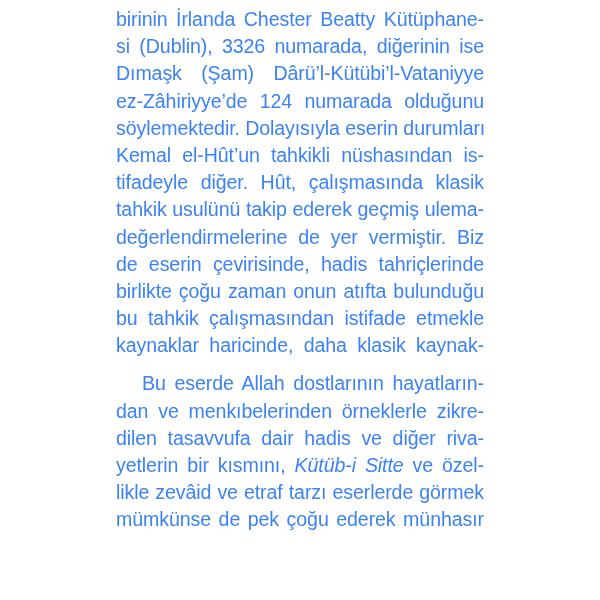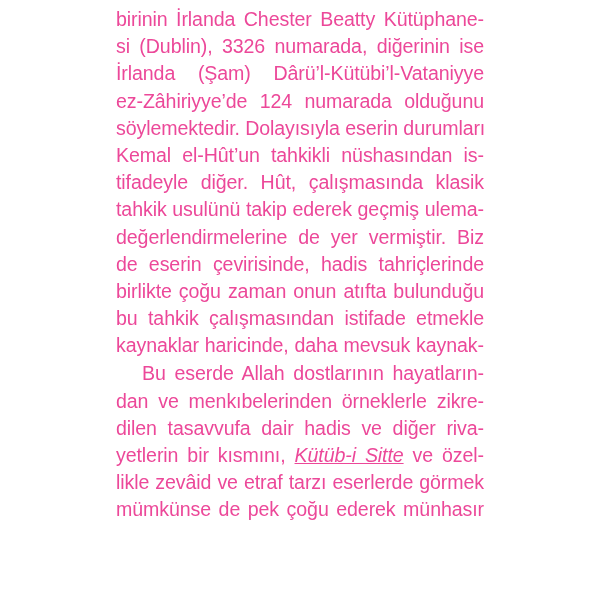--- a/index.html
+++ b/index.html
@@ -14,66 +14,65 @@
     position: relative;
   }
   .page {
     position: absolute;
     left: 116px;
     top: 6px;
     width: 368px;
     font-family: "Liberation Sans", sans-serif;
     font-size: 19.6px;
     line-height: 27.2px;
-    color: #ec4899;
+    color: #3b82f6;
     letter-spacing: -0.1px;
   }
   .para {
     margin: 0;
   }
   .para + .para {
-    margin-top: 1px;
+    margin-top: 11px;
   }
   .line {
     display: block;
     height: 27.2px;
     white-space: nowrap;
     text-align: justify;
     text-align-last: justify;
     overflow: visible;
   }
   .line.last {
     text-align-last: left;
   }
   .line.indent {
     padding-left: 26px;
   }
   .ital {
     font-style: italic;
-    text-decoration: underline;
   }
 </style>
 </head>
 <body>
 
 <div class="page">
   <p class="para">
     <span class="line">birinin İrlanda Chester Beatty Kütüphane-</span>
     <span class="line">si (Dublin), 3326 numarada, diğerinin ise</span>
-    <span class="line">İrlanda (Şam) Dârü’l-Kütübi’l-Vataniyye</span>
+    <span class="line">Dımaşk (Şam) Dârü’l-Kütübi’l-Vataniyye</span>
     <span class="line">ez-Zâhiriyye’de 124 numarada olduğunu</span>
     <span class="line">söylemektedir. Dolayısıyla eserin durumları</span>
     <span class="line">Kemal el-Hût’un tahkikli nüshasından is-</span>
     <span class="line">tifadeyle diğer. Hût, çalışmasında klasik</span>
     <span class="line">tahkik usulünü takip ederek geçmiş ulema-</span>
     <span class="line">değerlendirmelerine de yer vermiştir. Biz</span>
     <span class="line">de eserin çevirisinde, hadis tahriçlerinde</span>
     <span class="line">birlikte çoğu zaman onun atıfta bulunduğu</span>
     <span class="line">bu tahkik çalışmasından istifade etmekle</span>
-    <span class="line">kaynaklar haricinde, daha mevsuk kaynak-</span>
+    <span class="line">kaynaklar haricinde, daha klasik kaynak-</span>
   </p>
   <p class="para">
     <span class="line indent">Bu eserde Allah dostlarının hayatların-</span>
     <span class="line">dan ve menkıbelerinden örneklerle zikre-</span>
     <span class="line">dilen tasavvufa dair hadis ve diğer riva-</span>
     <span class="line"><span>yetlerin bir kısmını, </span><span class="ital">Kütüb-i Sitte</span><span> ve özel-</span></span>
     <span class="line">likle zevâid ve etraf tarzı eserlerde görmek</span>
     <span class="line">mümkünse de pek çoğu ederek münhasır</span>
   </p>
 </div>

